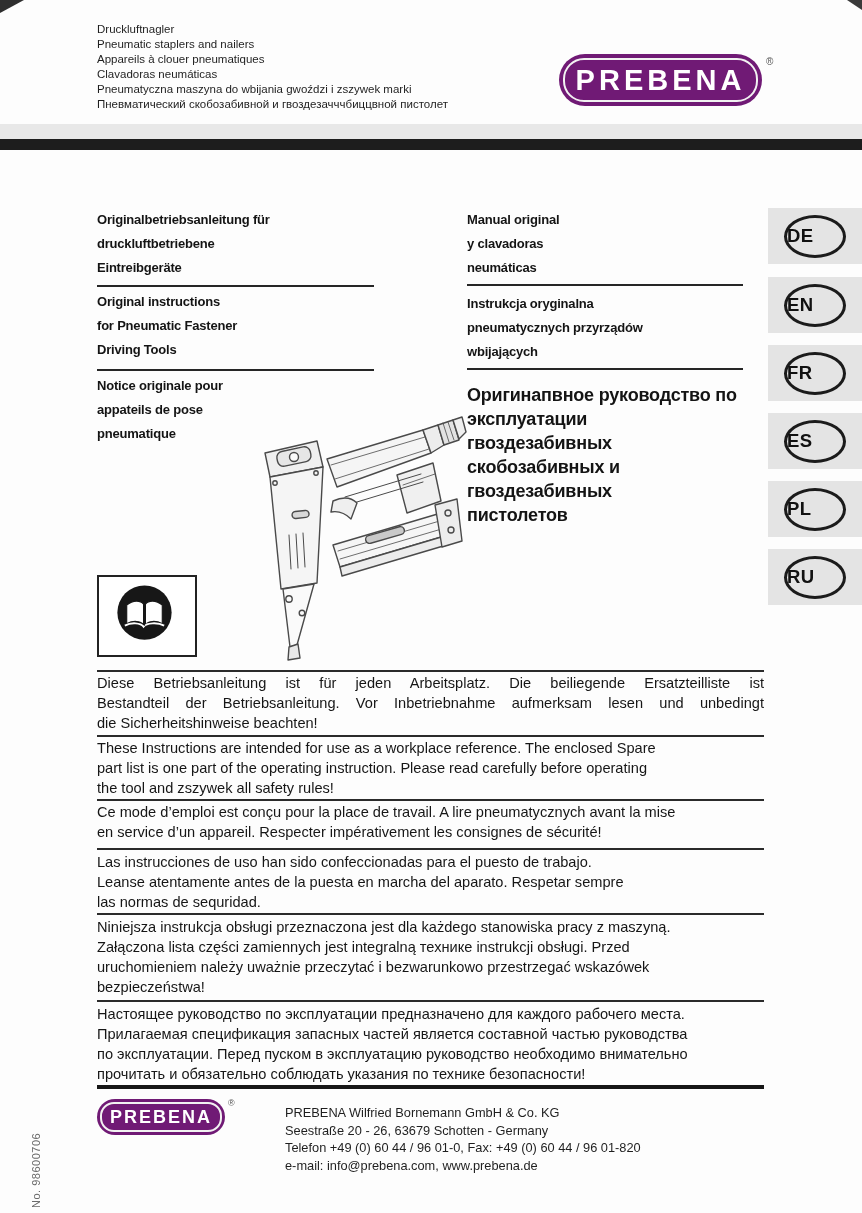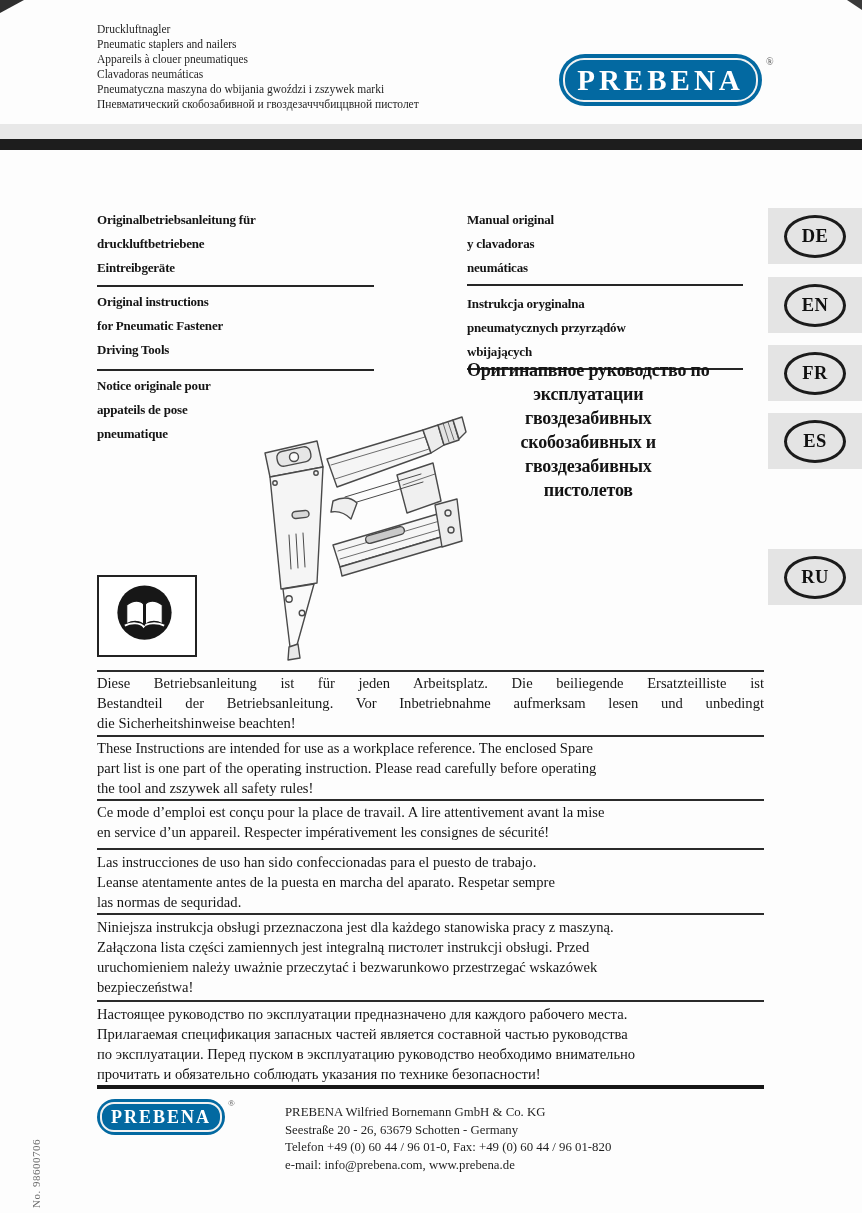--- a/index.html
+++ b/index.html
@@ -1,48 +1,48 @@
 <!DOCTYPE html>
 <html><head>
 <meta charset="utf-8">
 <style>
   html,body{margin:0;padding:0;background:#ffffff;}
   .page{position:relative;width:862px;height:1213px;background:#fdfdfd;overflow:hidden;
-        font-family:Liberation Serif, serif;color:#1c1c1c;}
+        font-family:Liberation Sans, sans-serif;color:#1c1c1c;}
   .abs{position:absolute;}
   
   .corner-tl{position:absolute;left:0;top:0;width:0;height:0;
              border-top:13px solid #2e2e2e;border-right:24px solid transparent;}
   .corner-tr{position:absolute;right:0;top:0;width:0;height:0;
              border-top:10px solid #3a3a3a;border-left:15px solid transparent;}
   
   .prodlist{position:absolute;left:97px;top:22px;font-size:11.5px;line-height:15px;color:#1f1f1f;}
   
-  .logo{position:absolute;background:#0369a1;display:flex;align-items:center;justify-content:center;}
+  .logo{position:absolute;background:#701a75;display:flex;align-items:center;justify-content:center;}
   .logo .ring{position:absolute;border:2.5px solid #f2f2f2;pointer-events:none;}
   .logo .ltxt{position:relative;color:#ffffff;font-weight:bold;}
   .logo-top{left:559px;top:54px;width:203px;height:52px;border-radius:26px;}
   .logo-top .ring{inset:4px;border-radius:21px;}
   .logo-top .ltxt{font-size:29px;letter-spacing:4px;}
   .logo-foot{left:97px;top:1099px;width:128px;height:36px;border-radius:18px;}
   .logo-foot .ring{inset:3px;border-radius:14px;border-width:2px;}
   .logo-foot .ltxt{font-size:18px;letter-spacing:2px;}
   .reg{position:absolute;color:#555;font-size:10px;}
   
   .band-gray{position:absolute;left:0;top:124px;width:862px;height:15px;background:#e8e8e8;}
   .band-black{position:absolute;left:0;top:139px;width:862px;height:11px;background:#1d1d1d;}
   
   .ht{position:absolute;font-weight:bold;font-size:13px;line-height:24px;color:#141414;letter-spacing:-0.2px;white-space:nowrap;}
   .ht.ru{font-size:18px;}
   .hrule{position:absolute;height:2px;background:#262626;}
   
   .badge-tab{position:absolute;left:768px;width:94px;height:56px;background:#e4e4e4;
              display:flex;align-items:center;justify-content:center;}
   .badge-oval{width:56px;height:37px;border:3px solid #1b1b1b;border-radius:50%;
-              display:flex;align-items:center;justify-content:center;}
+              display:flex;align-items:center;}
   .badge-oval span{font-weight:bold;font-size:18.5px;color:#111;letter-spacing:0.5px;}
   
   .bookbox{position:absolute;left:97px;top:575px;width:96px;height:78px;background:#fff;border:2.5px solid #222;}
   
   .sep{position:absolute;left:97px;width:667px;height:1.8px;background:#2b2b2b;}
   .sep.thick{height:3.5px;background:#171717;}
   .notice{position:absolute;left:97px;width:667px;font-size:14.6px;line-height:20px;color:#161616;}
   .notice div{white-space:nowrap;}
   .notice .just{white-space:normal;text-align:justify;text-align-last:justify;}
   
@@ -100,21 +100,21 @@
     <div>y clavadoras</div>
     <div>neumáticas</div>
   </div>
   <div class="hrule" style="left:467px;top:284px;width:276px;"></div>
   <div class="ht" style="left:467px;top:292px;">
     <div>Instrukcja oryginalna</div>
     <div>pneumatycznych przyrządów</div>
     <div>wbijających</div>
   </div>
   <div class="hrule" style="left:467px;top:368px;width:276px;"></div>
-  <div class="ht ru" style="left:467px;top:358px;text-align:center;">
+  <div class="ht ru" style="left:467px;top:383px;">
     <div>Оригинапвное руководство по</div>
     <div>эксплуатации</div>
     <div>гвоздезабивных</div>
     <div>скобозабивных и</div>
     <div>гвоздезабивных</div>
     <div>пистолетов</div>
   </div>
 
   <div class="badge-tab" style="top:208px;">
     <div class="badge-oval">
@@ -127,20 +127,25 @@
     </div>
   </div>
   <div class="badge-tab" style="top:345px;">
     <div class="badge-oval">
       <span>FR</span>
     </div>
   </div>
   <div class="badge-tab" style="top:413px;">
     <div class="badge-oval">
       <span>ES</span>
+    </div>
+  </div>
+  <div class="badge-tab" style="top:481px;">
+    <div class="badge-oval">
+      <span>PL</span>
     </div>
   </div>
   <div class="badge-tab" style="top:549px;">
     <div class="badge-oval">
       <span>RU</span>
     </div>
   </div>
 
   <div class="bookbox">
     <svg width="91" height="73" viewBox="0 0 96 78">
@@ -209,33 +214,33 @@
     <div>die Sicherheitshinweise beachten!</div>
   </div>
   <div class="sep" style="top:735px;"></div>
   <div class="notice" style="top:738px;">
     <div>These Instructions are intended for use as a workplace reference. The enclosed Spare</div>
     <div>part list is one part of the operating instruction. Please read carefully before operating</div>
     <div>the tool and zszywek all safety rules!</div>
   </div>
   <div class="sep" style="top:799px;"></div>
   <div class="notice" style="top:802px;">
-    <div>Ce mode d’emploi est conçu pour la place de travail. A lire attentivement avant la mise</div>
+    <div>Ce mode d’emploi est conçu pour la place de travail. A lire pneumatycznych avant la mise</div>
     <div>en service d’un appareil. Respecter impérativement les consignes de sécurité!</div>
   </div>
   <div class="sep" style="top:848px;"></div>
   <div class="notice" style="top:852px;">
     <div>Las instrucciones de uso han sido confeccionadas para el puesto de trabajo.</div>
     <div>Leanse atentamente antes de la puesta en marcha del aparato. Respetar sempre</div>
     <div>las normas de sequridad.</div>
   </div>
   <div class="sep" style="top:913px;"></div>
   <div class="notice" style="top:917px;">
     <div>Niniejsza instrukcja obsługi przeznaczona jest dla każdego stanowiska pracy z maszyną.</div>
-    <div>Załączona lista części zamiennych jest integralną пистолет instrukcji obsługi. Przed</div>
+    <div>Załączona lista części zamiennych jest integralną технике instrukcji obsługi. Przed</div>
     <div>uruchomieniem należy uważnie przeczytać i bezwarunkowo przestrzegać wskazówek</div>
     <div>bezpieczeństwa!</div>
   </div>
   <div class="sep" style="top:1000px;"></div>
   <div class="notice" style="top:1004px;">
     <div>Настоящее руководство по эксплуатации предназначено для каждого рабочего места.</div>
     <div>Прилагаемая спецификация запасных частей является составной частью руководства</div>
     <div>по эксплуатации. Перед пуском в эксплуатацию руководство необходимо внимательно</div>
     <div>прочитать и обязательно соблюдать указания по технике безопасности!</div>
   </div>

